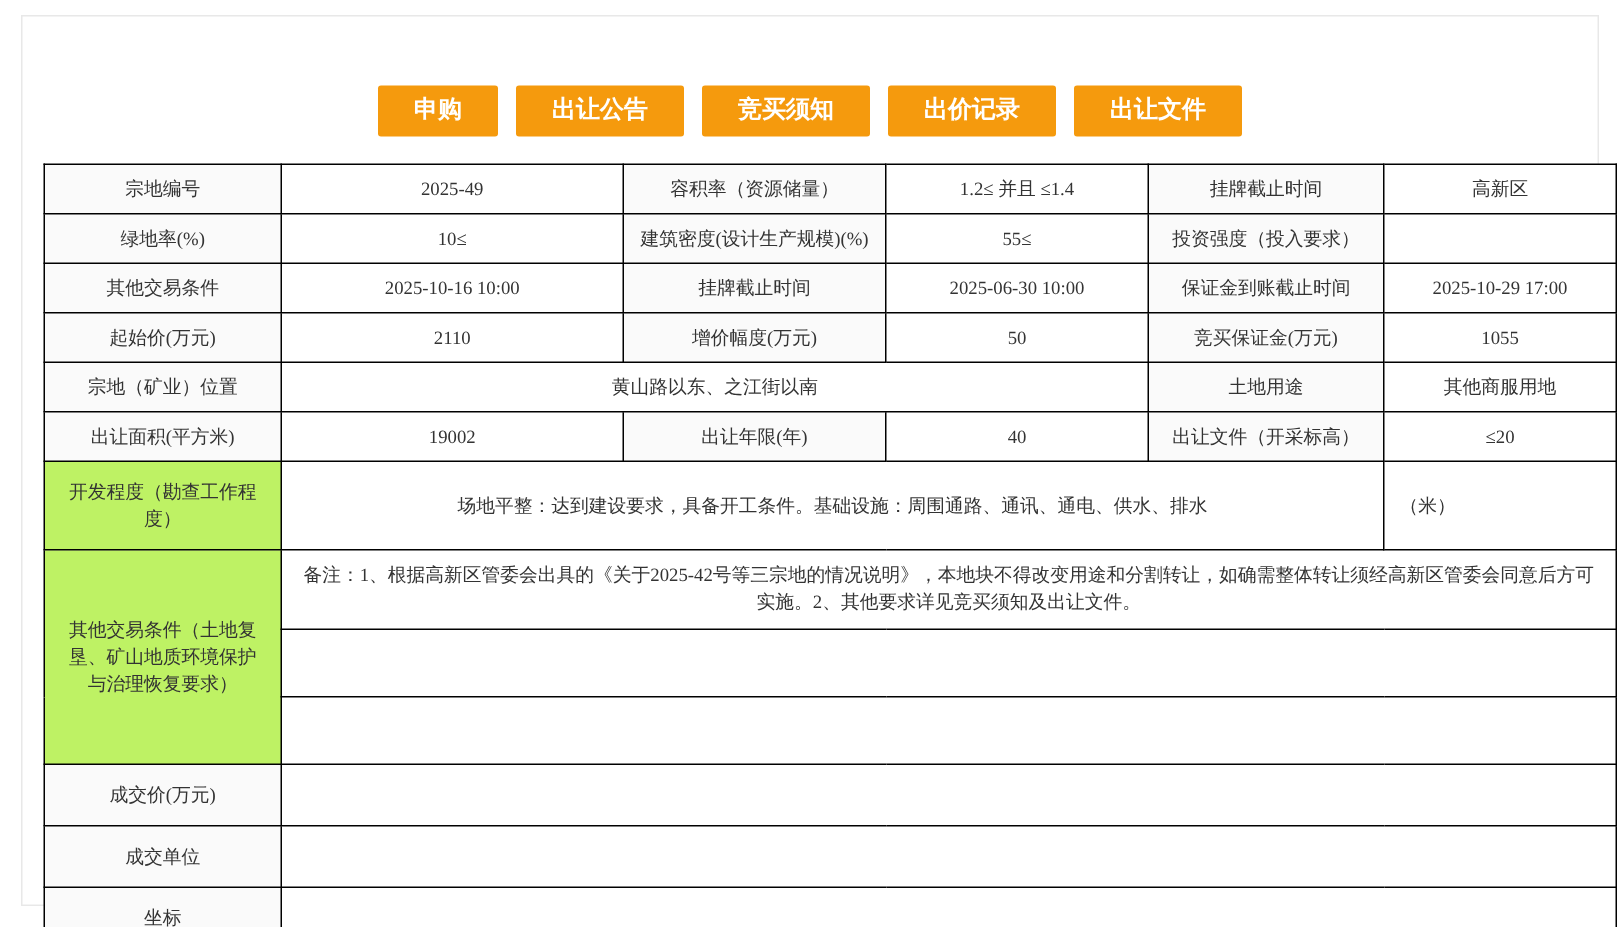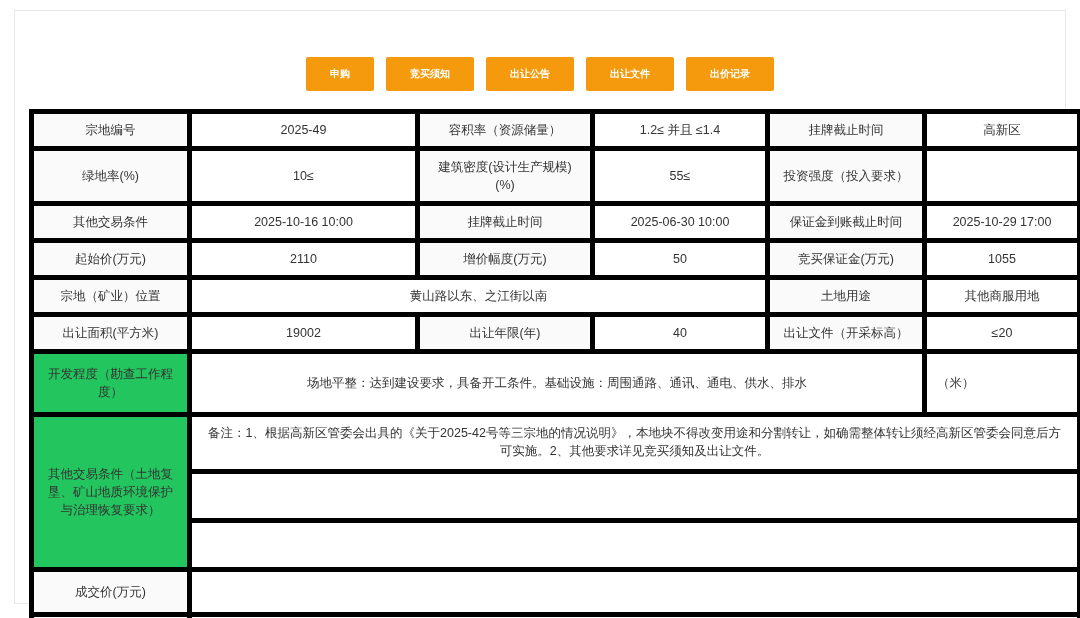--- a/index.html
+++ b/index.html
@@ -32,73 +32,74 @@
   }
   .toolbar {
     display: flex;
     justify-content: center;
     gap: 12px;
     padding: 46px 0 18px 0;
   }
   .btn {
     background: #f59a0d;
     color: #ffffff;
-    font-size: 10px;
+    font-size: 16px;
     font-weight: bold;
     border: none;
     border-radius: 2px;
     padding: 8px 24px;
     cursor: pointer;
     white-space: nowrap;
     line-height: 18px;
     font-family: "Liberation Sans", sans-serif;
   }
   table.info {
     width: 100%;
     border-collapse: collapse;
     table-layout: fixed;
   }
   table.info td {
-    border: 5px solid #000000;
+    border: 1px solid #000000;
     padding: 7px 10px;
     font-size: 12.5px;
     line-height: 18px;
     vertical-align: middle;
     word-break: break-all;
+    font-family: Liberation Serif, serif;
   }
   td.lab {
     background: #fafafa;
     text-align: center;
     color: #333;
   }
   td.val {
     background: #ffffff;
     text-align: center;
     color: #333;
   }
   td.lab-left-wrap {
-    background: #22c55e;
+    background: #bef264;
     text-align: center;
     color: #333;
   }
   .blankrow td { height: 30px; }
   .dev-val { position: relative; }
 </style>
 </head>
 <body>
 
 <div class="page">
   <div class="frame">
 
     <div class="toolbar">
       <button class="btn">申购</button>
+      <button class="btn">出让公告</button>
       <button class="btn">竞买须知</button>
-      <button class="btn">出让公告</button>
+      <button class="btn">出价记录</button>
       <button class="btn">出让文件</button>
-      <button class="btn">出价记录</button>
     </div>
 
     <table class="info">
       <colgroup>
         <col style="width:158px">
         <col style="width:228px">
         <col style="width:175px">
         <col style="width:175px">
         <col style="width:157px">
         <col style="width:155px">

